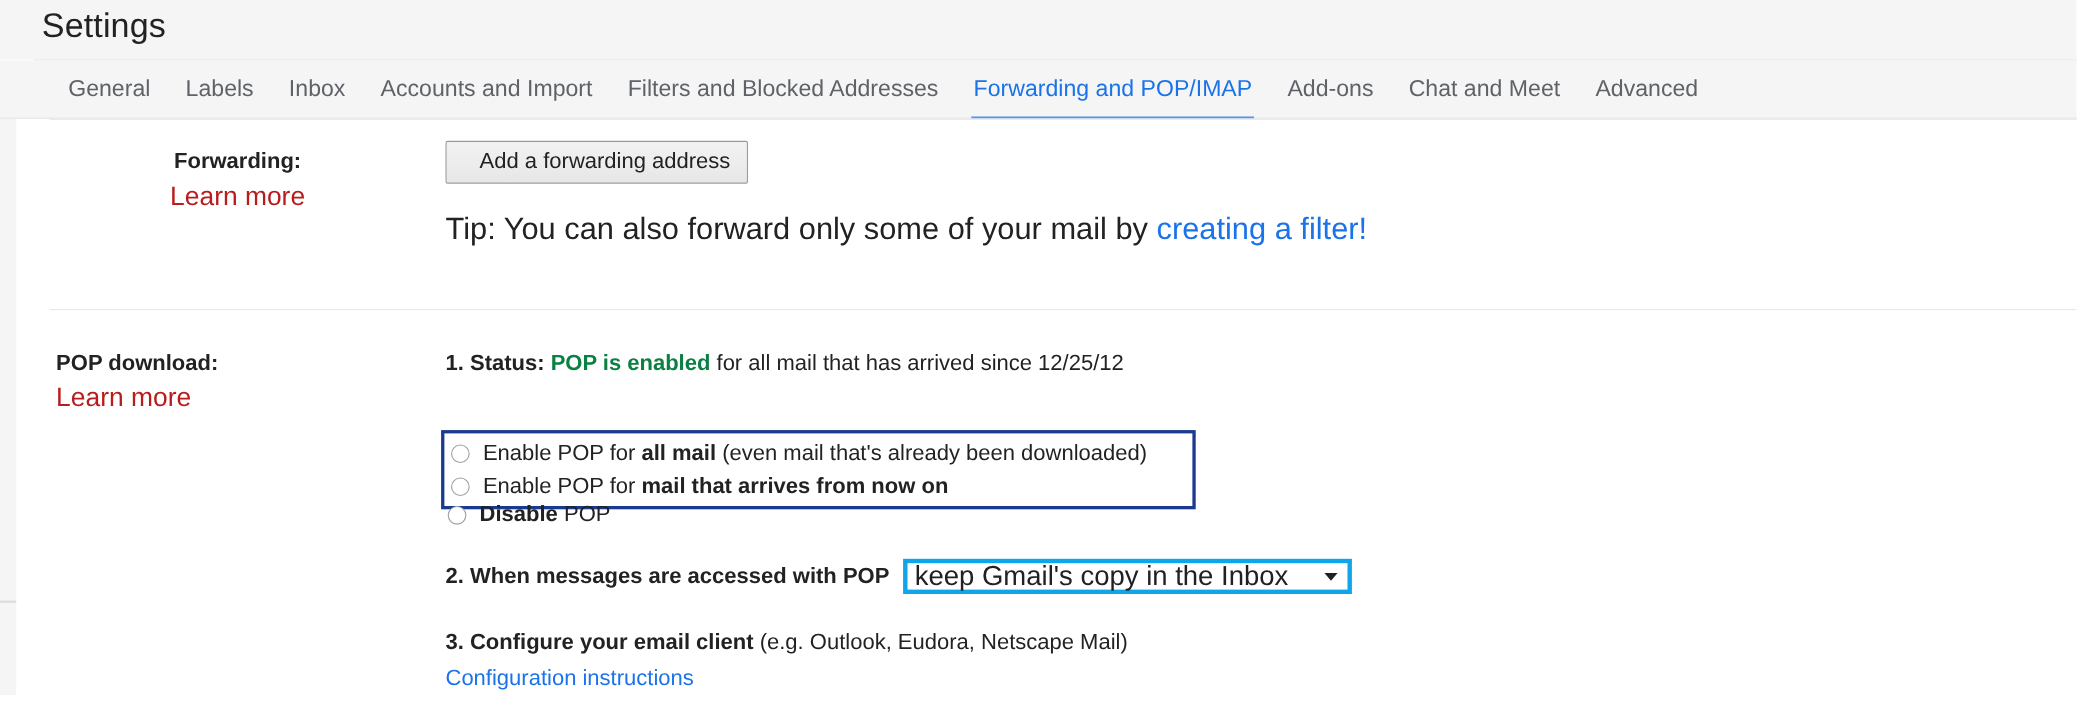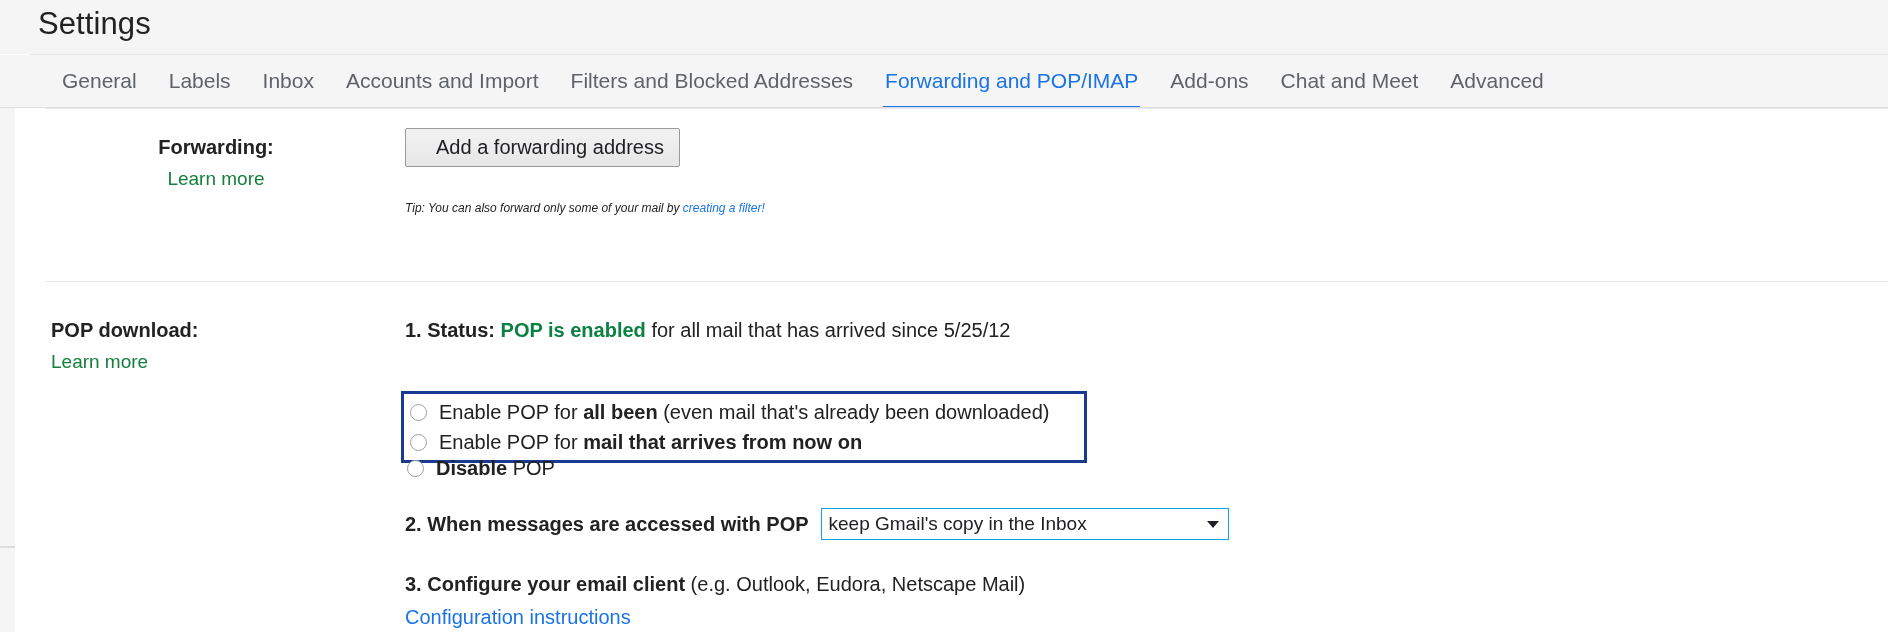--- a/index.html
+++ b/index.html
@@ -137,22 +137,22 @@
   .label-title {
     font-size: 20px;
     font-weight: bold;
     color: #222222;
     line-height: 26px;
     white-space: nowrap;
   }
   .label-link {
     display: block;
     margin-top: 6px;
-    font-size: 19px;
-    color: #15803d;
+    font-size: 24px;
+    color: #b91c1c;
     text-decoration: none;
     line-height: 26px;
     white-space: nowrap;
     cursor: pointer;
   }
 
   .body-col {
     position: absolute;
     left: 390px;
   }
@@ -166,25 +166,24 @@
     color: #202124;
     background: linear-gradient(to bottom, #f2f2f2 0%, #ededed 50%, #e6e6e6 100%);
     border: 1px solid #9a9a9a;
     border-radius: 2px;
     line-height: 24px;
     cursor: pointer;
     white-space: nowrap;
   }
 
   .tipline {
-    font-size: 12px;
-    color: #222222;
-    line-height: 26px;
-    white-space: nowrap;
-    font-style: italic;
+    font-size: 28px;
+    color: #222222;
+    line-height: 26px;
+    white-space: nowrap;
   }
   .inline-link {
     color: #1a73e8;
     text-decoration: none;
     cursor: pointer;
   }
 
   
   .statusline {
     font-size: 20px;
@@ -249,26 +248,26 @@
     font-size: 20px;
     font-weight: bold;
     color: #222222;
     margin-right: 12px;
     line-height: 26px;
   }
   .gselect {
     position: relative;
     width: 408px;
     height: 32px;
-    border: 1px solid #0ea5e9;
+    border: 4px solid #0ea5e9;
     background: #ffffff;
     display: flex;
     align-items: center;
     padding: 0 30px 0 7px;
-    font-size: 19px;
+    font-size: 25px;
     color: #202124;
     cursor: pointer;
   }
   .gselect .caret {
     position: absolute;
     right: 9px;
     top: 50%;
     margin-top: -3px;
     width: 0; height: 0;
     border-left: 6px solid transparent;
@@ -356,27 +355,27 @@
 
     <div class="section sec-pop">
       <div class="sec-rule"></div>
 
       <div class="label-col" style="top:36px;">
         <div class="label-title">POP download:</div>
         <a class="label-link">Learn more</a>
       </div>
 
       <div class="body-col" style="top:36px;">
-        <div class="statusline"><span class="num">1. Status: </span><span class="enabled">POP is enabled</span><span> for all mail that has arrived since 5/25/12</span></div>
+        <div class="statusline"><span class="num">1. Status: </span><span class="enabled">POP is enabled</span><span> for all mail that has arrived since 12/25/12</span></div>
       </div>
 
       <div class="radiobox">
         <div class="radio-row">
           <span class="radio-dot"></span>
-          <span class="radio-text"><span>Enable POP for </span><b>all been</b><span> (even mail that's already been downloaded)</span></span>
+          <span class="radio-text"><span>Enable POP for </span><b>all mail</b><span> (even mail that's already been downloaded)</span></span>
         </div>
         <div class="radio-row">
           <span class="radio-dot"></span>
           <span class="radio-text"><span>Enable POP for </span><b>mail that arrives from now on</b><span></span></span>
         </div>
       </div>
 
       <div class="radio-row-free" style="top:172px;">
         <span class="radio-dot"></span>
         <span class="radio-text"><span></span><b>Disable</b><span> POP</span></span>

